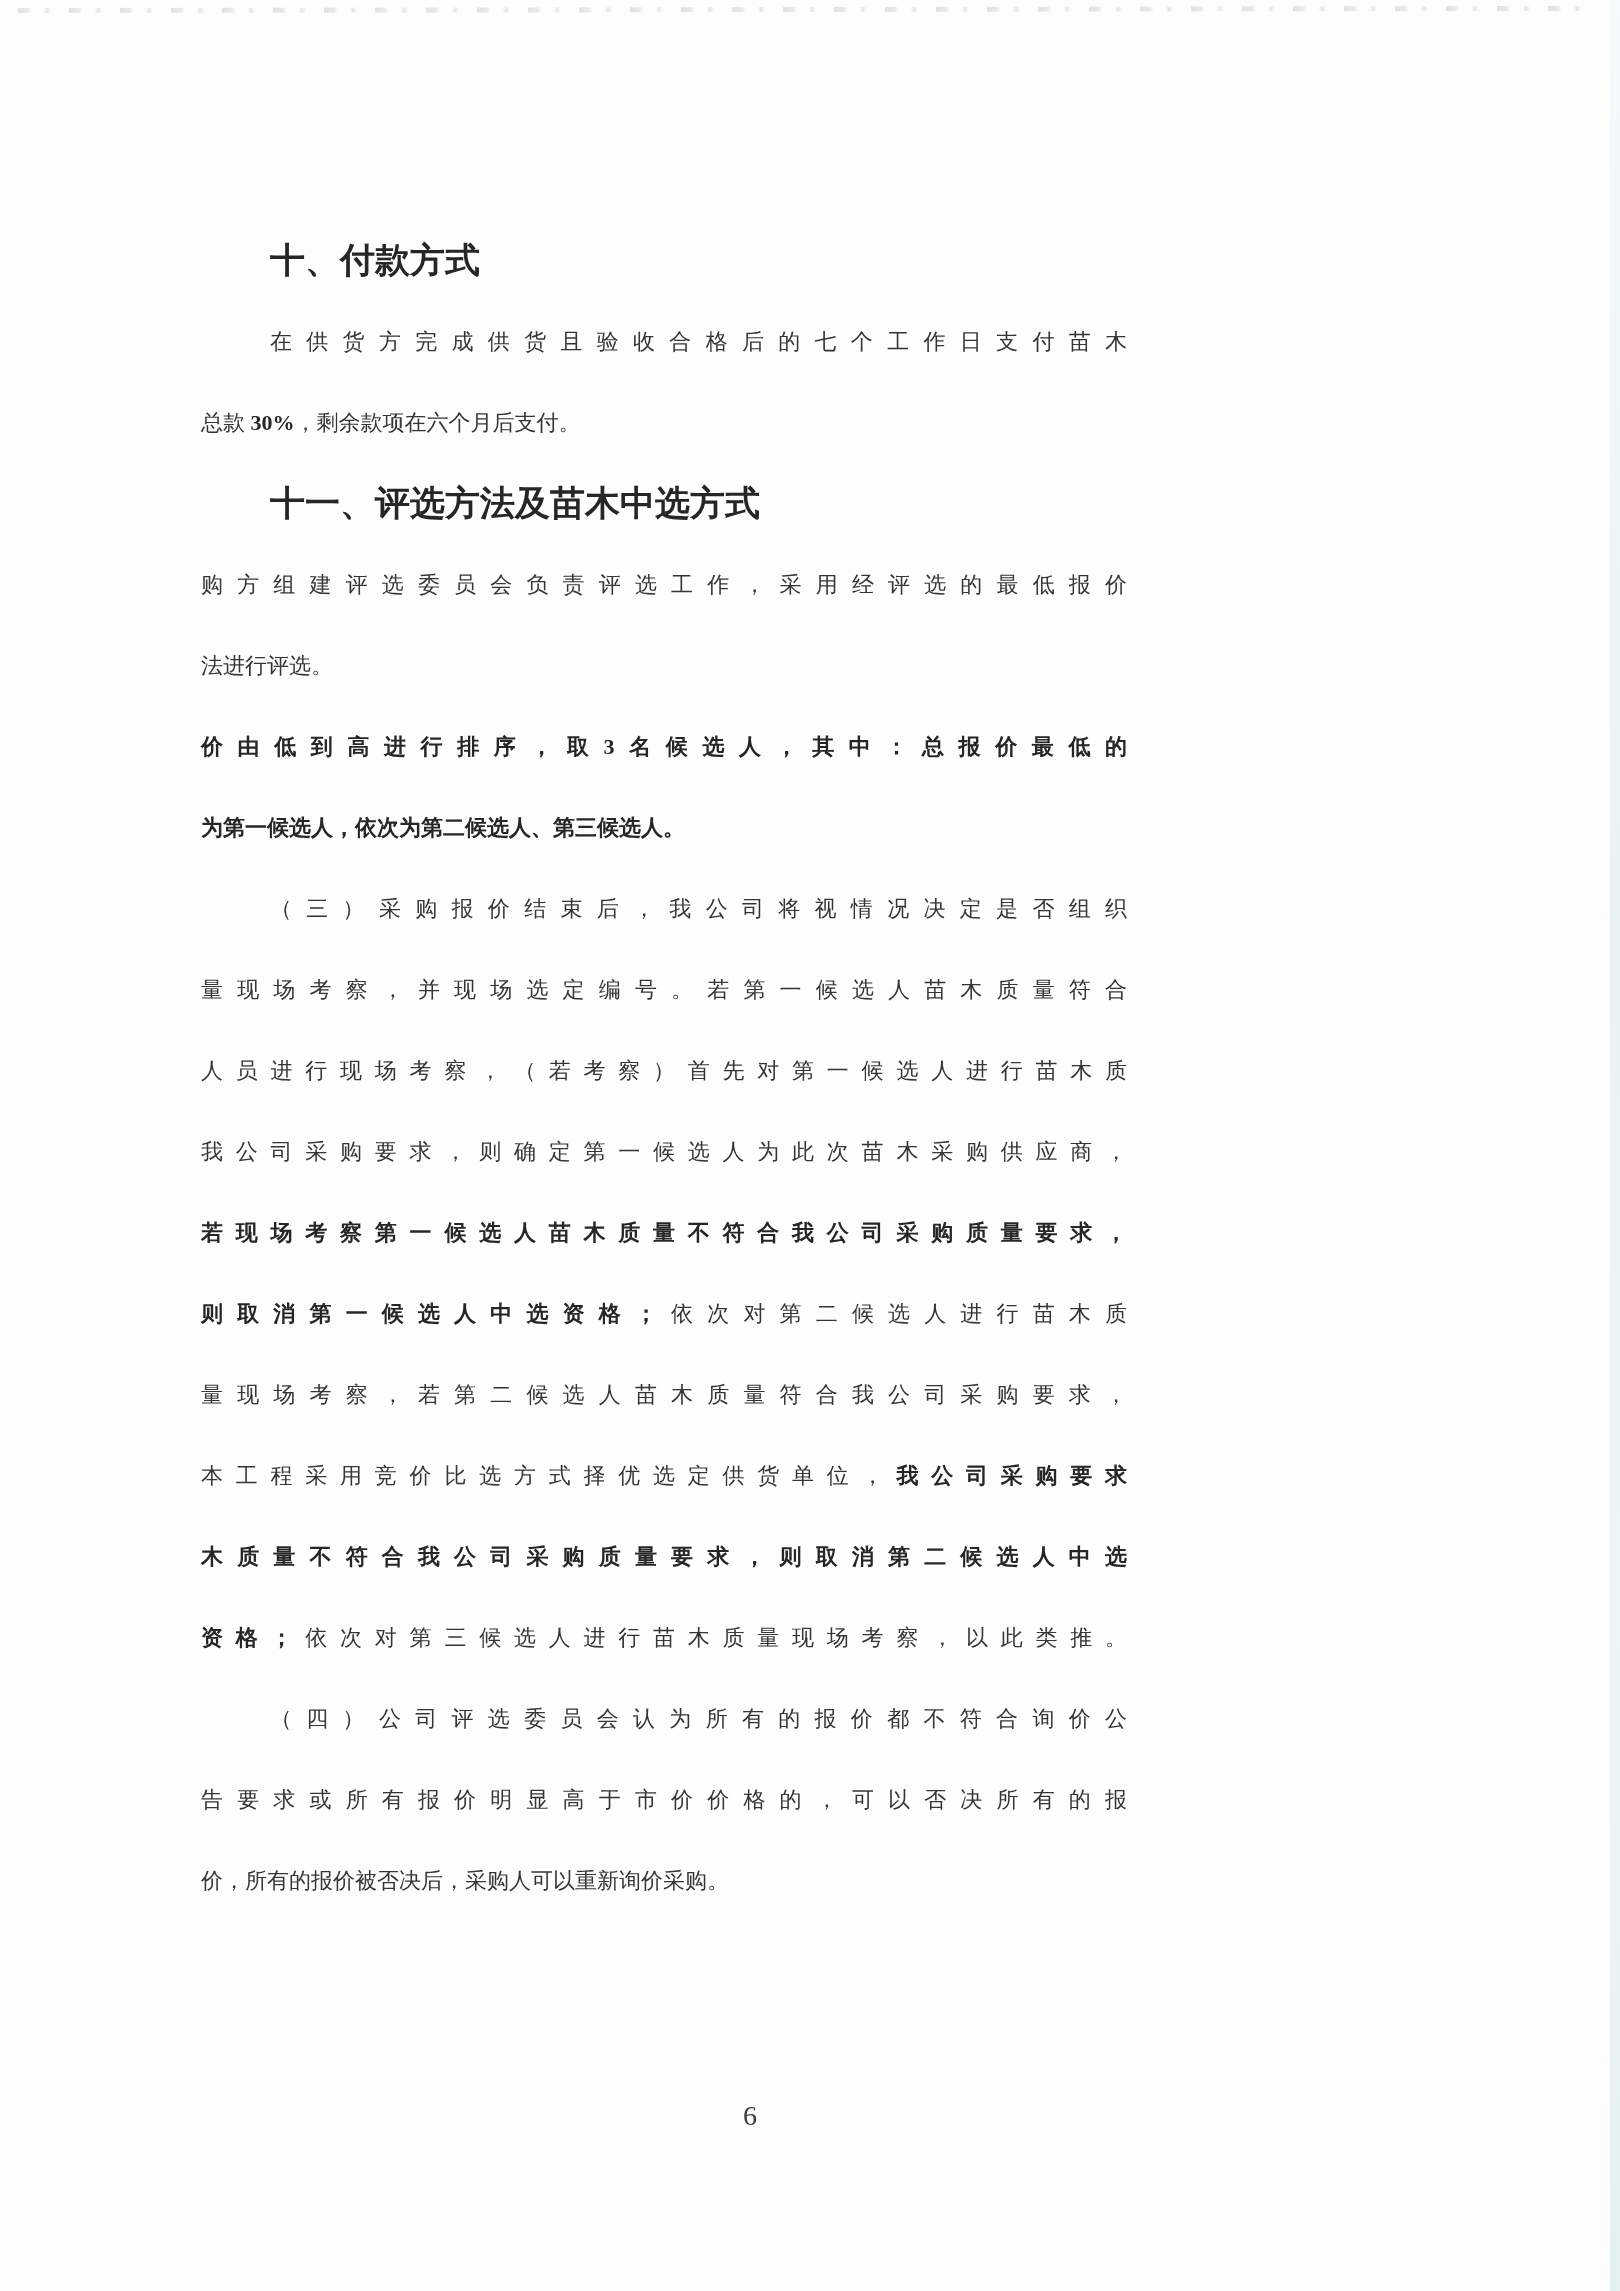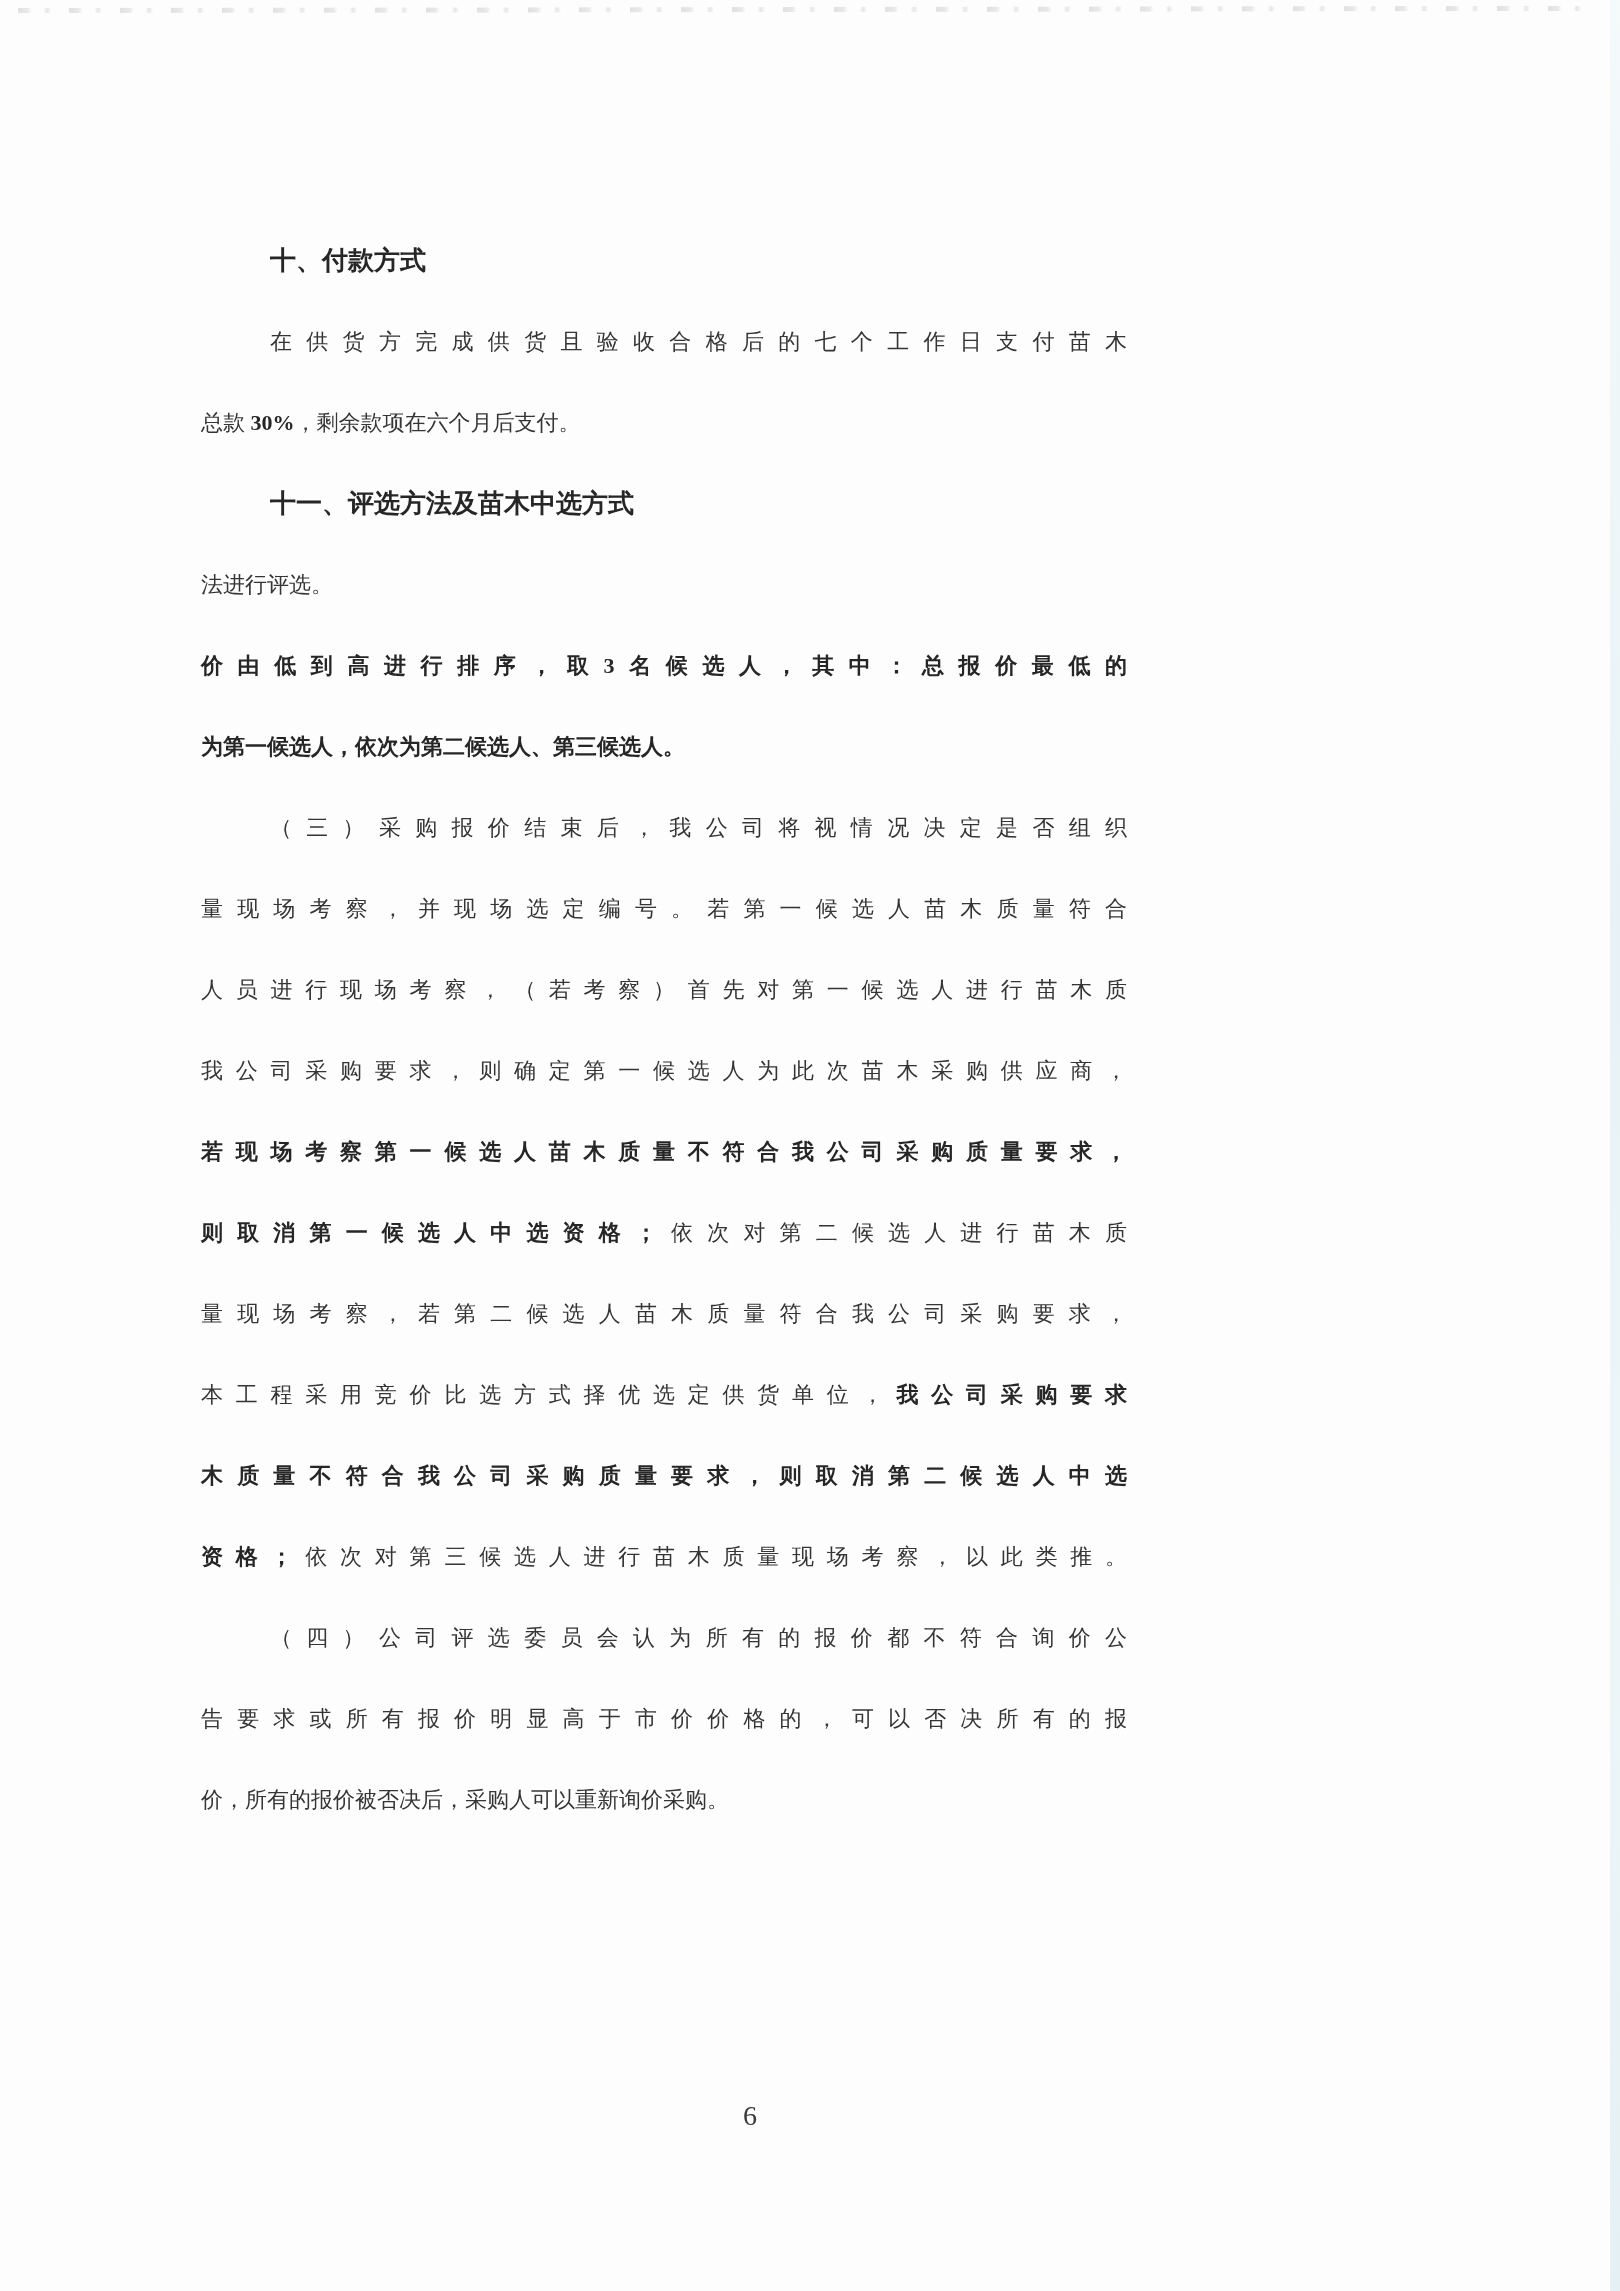--- a/index.html
+++ b/index.html
@@ -41,21 +41,21 @@
     text-align: left;
     white-space: normal;
   }
   .line.justify {
     text-align: justify;
     text-align-last: justify;
   }
   .line.indent { text-indent: 69px; }
   .run-bold { font-weight: bold; color: #262626; }
   .run-normal { font-weight: normal; }
-  .heading-line { font-size: 26px; }
+  .heading-line { font-size: 35px; }
   .page-number-row {
     position: absolute;
     top: 2096px;
     left: 0;
     width: 1500px;
     text-align: center;
     font-size: 28px;
     line-height: 39px;
     color: #3a3a3a;
   }
@@ -65,20 +65,21 @@
 
 <div class="page">
   <div class="scan-top"></div>
   <div class="scan-right"></div>
 
   <div class="content">
       <div class="line indent heading-line"><span class="run-bold">十、付款方式</span></div>
       <div class="line indent justify"><span class="run-normal">在供货方完成供货且验收合格后的七个工作日支付苗木</span></div>
       <div class="line"><span class="run-normal">总款 </span><span class="run-bold">30%</span><span class="run-normal">，剩余款项在六个月后支付。</span></div>
       <div class="line indent heading-line"><span class="run-bold">十一、评选方法及苗木中选方式</span></div>
+      <div class="line justify"><span class="run-normal">购方组建评选委员会负责评选工作，采用经评选的最低报价</span></div>
       <div class="line"><span class="run-normal">法进行评选。</span></div>
       <div class="line justify"><span class="run-bold">价由低到高进行排序，取3名候选人，其中：总报价最低的</span></div>
       <div class="line"><span class="run-bold">为第一候选人，依次为第二候选人、第三候选人。</span></div>
       <div class="line indent justify"><span class="run-normal">（三）采购报价结束后，我公司将视情况决定是否组织</span></div>
       <div class="line justify"><span class="run-normal">量现场考察，并现场选定编号。若第一候选人苗木质量符合</span></div>
       <div class="line justify"><span class="run-normal">人员进行现场考察，（若考察）首先对第一候选人进行苗木质</span></div>
       <div class="line justify"><span class="run-normal">我公司采购要求，则确定第一候选人为此次苗木采购供应商，</span></div>
       <div class="line justify"><span class="run-bold">若现场考察第一候选人苗木质量不符合我公司采购质量要求，</span></div>
       <div class="line justify"><span class="run-bold">则取消第一候选人中选资格；</span><span class="run-normal">依次对第二候选人进行苗木质</span></div>
       <div class="line justify"><span class="run-normal">量现场考察，若第二候选人苗木质量符合我公司采购要求，</span></div>

